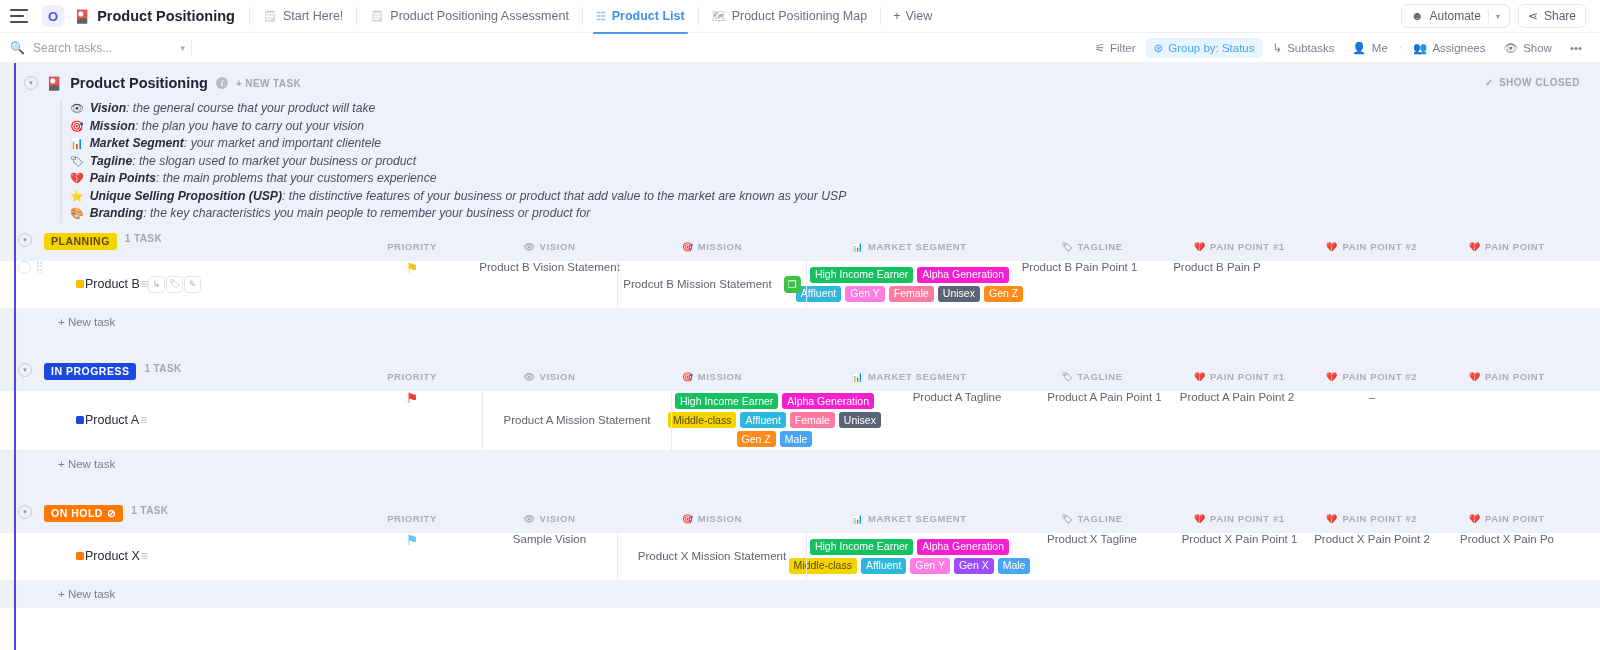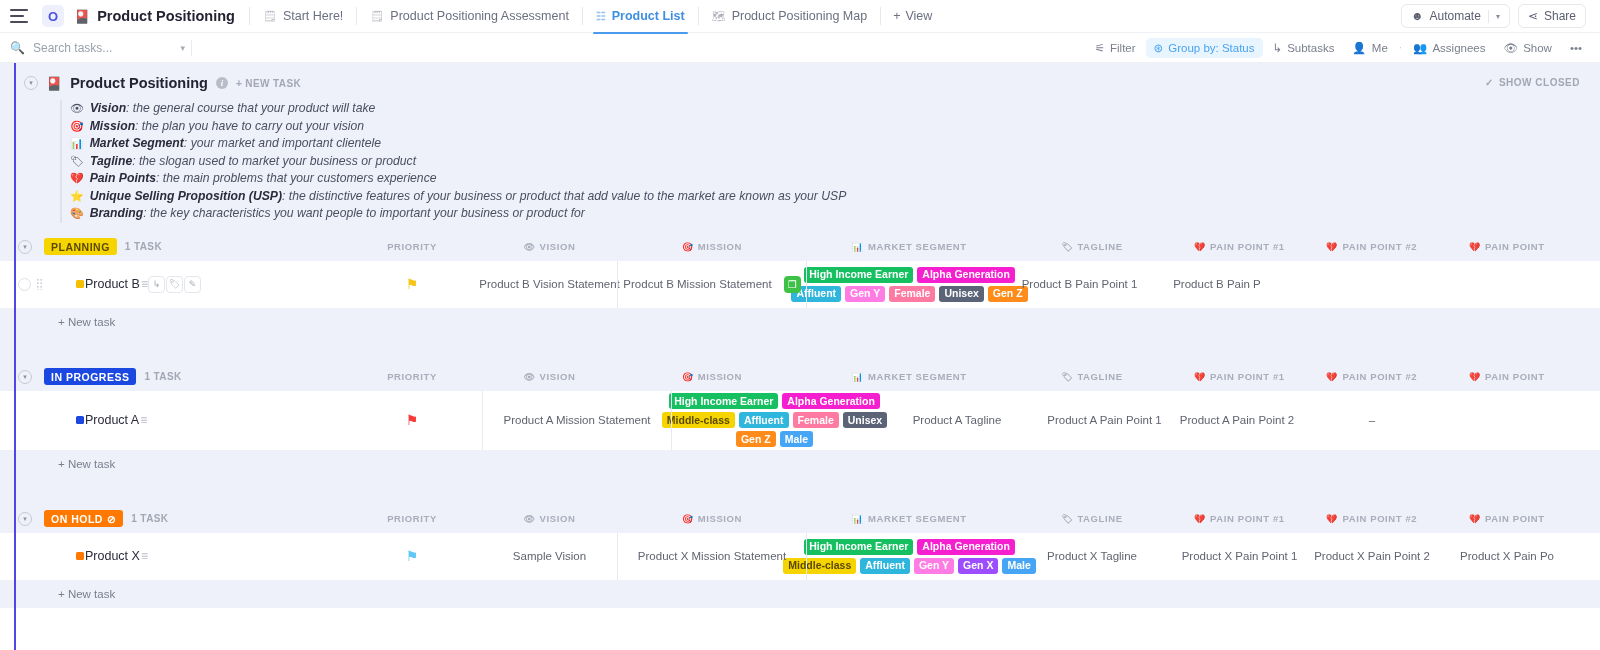--- a/index.html
+++ b/index.html
@@ -96,21 +96,21 @@
   }
   .desc-line b { font-weight:700; font-style:italic; color:#2b2b3c;}
   .desc-line .bullet-ic { font-size:11px; font-style:normal; }
 
   
   .grid-row { display:flex; align-items:center; height:28px; background:#eef0fa; }
   .grid-row.task { height:48px; background:#fff; border-bottom:1px solid #f0f1f6;}
   .grid-row.task.tall { height:60px; }
   .grid-row.newtask { height:27px; background:#eef0fa; }
 
-  .cell { flex:none; display:flex; align-items:center; height:100%; }
+  .cell { flex:none; display:flex; height:100%; }
   .c-check  { width:44px; padding-left:18px; }
   .c-name   { width:298px; padding-left:0px; }
   .c-prio   { width:140px; justify-content:center; }
   .c-vision { width:135px; justify-content:center; text-align:center;}
   .c-mission{ width:190px; justify-content:center; text-align:center;}
   .c-market { width:205px; justify-content:center; }
   .c-tag    { width:160px; justify-content:center; }
   .c-pp1    { width:135px; justify-content:center; }
   .c-pp2    { width:130px; justify-content:center; }
   .c-pp3    { width:140px; justify-content:center; }
@@ -145,21 +145,21 @@
   .mission-cell {
     position:relative; border-left:1px solid #e8eaf1; border-right:1px solid #e8eaf1; height:100%;
     display:flex; align-items:center; justify-content:center; gap:12px;
   }
   .copy-ic {
     width:17px; height:17px; border-radius:4px; background:#3dc247; color:#fff;
     display:flex; align-items:center; justify-content:center; font-size:10px; cursor:pointer;
   }
   .tags { display:flex; flex-wrap:wrap; gap:3px 4px; justify-content:center; align-content:center; width:100%; padding:0 4px;}
   .tag {
-    font-size:10.5px; font-weight:700; color:#fff; border-radius:3px; padding:1.5px 5px; line-height:13px;
+    font-size:10.5px; font-weight:400; color:#fff; border-radius:3px; padding:1.5px 5px; line-height:13px;
     white-space:nowrap; cursor:pointer;
   }
   .newtask-lbl { font-size:11.5px; color:#7a7f8d; padding-left:58px; cursor:pointer;}
   .show-closed {
     position:absolute; right:20px; top:14px; font-size:10px; letter-spacing:.5px;
     color:#a3a7b4; font-weight:600; display:flex; align-items:center; gap:5px; cursor:pointer;
   }
 </style>
 </head>
 <body>
@@ -292,21 +292,21 @@
       <div class="desc-line">
         <span class="bullet-ic">💔</span>
         <span><b>Pain Points</b><span>: the main problems that your customers experience</span></span>
       </div>
       <div class="desc-line">
         <span class="bullet-ic">⭐</span>
         <span><b>Unique Selling Proposition (USP)</b><span>: the distinctive features of your business or product that add value to the market are known as your USP</span></span>
       </div>
       <div class="desc-line">
         <span class="bullet-ic">🎨</span>
-        <span><b>Branding</b><span>: the key characteristics you want people to important your business or product for</span></span>
+        <span><b>Branding</b><span>: the key characteristics you main people to remember your business or product for</span></span>
       </div>
     </div>
   </div>
 
   <div id="groups-root">
       <div class="grid-row">
     <div class="cell c-check">
       <div class="collapse-ic">▾</div>
     </div>
     <div class="cell c-name">

